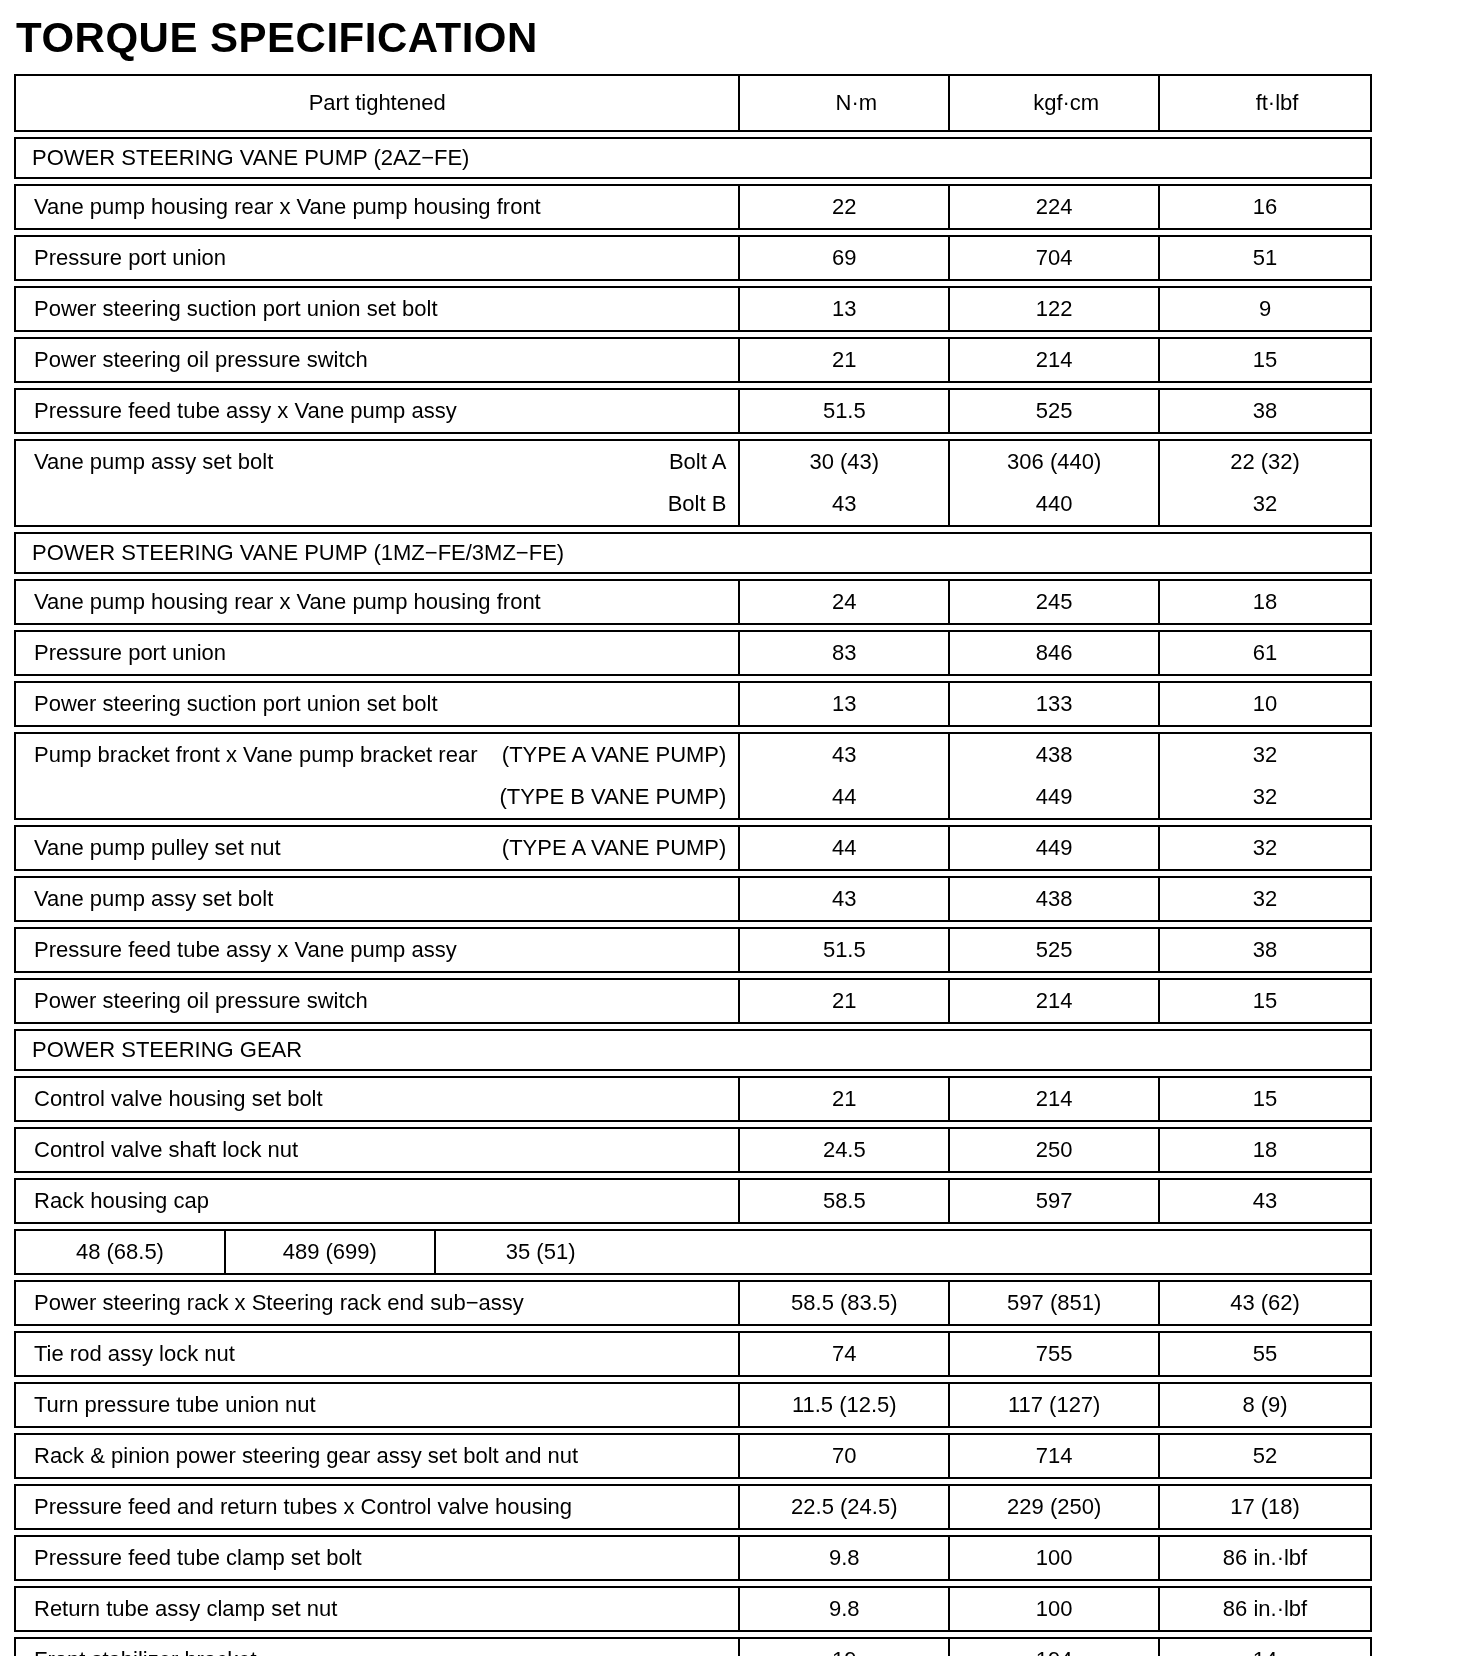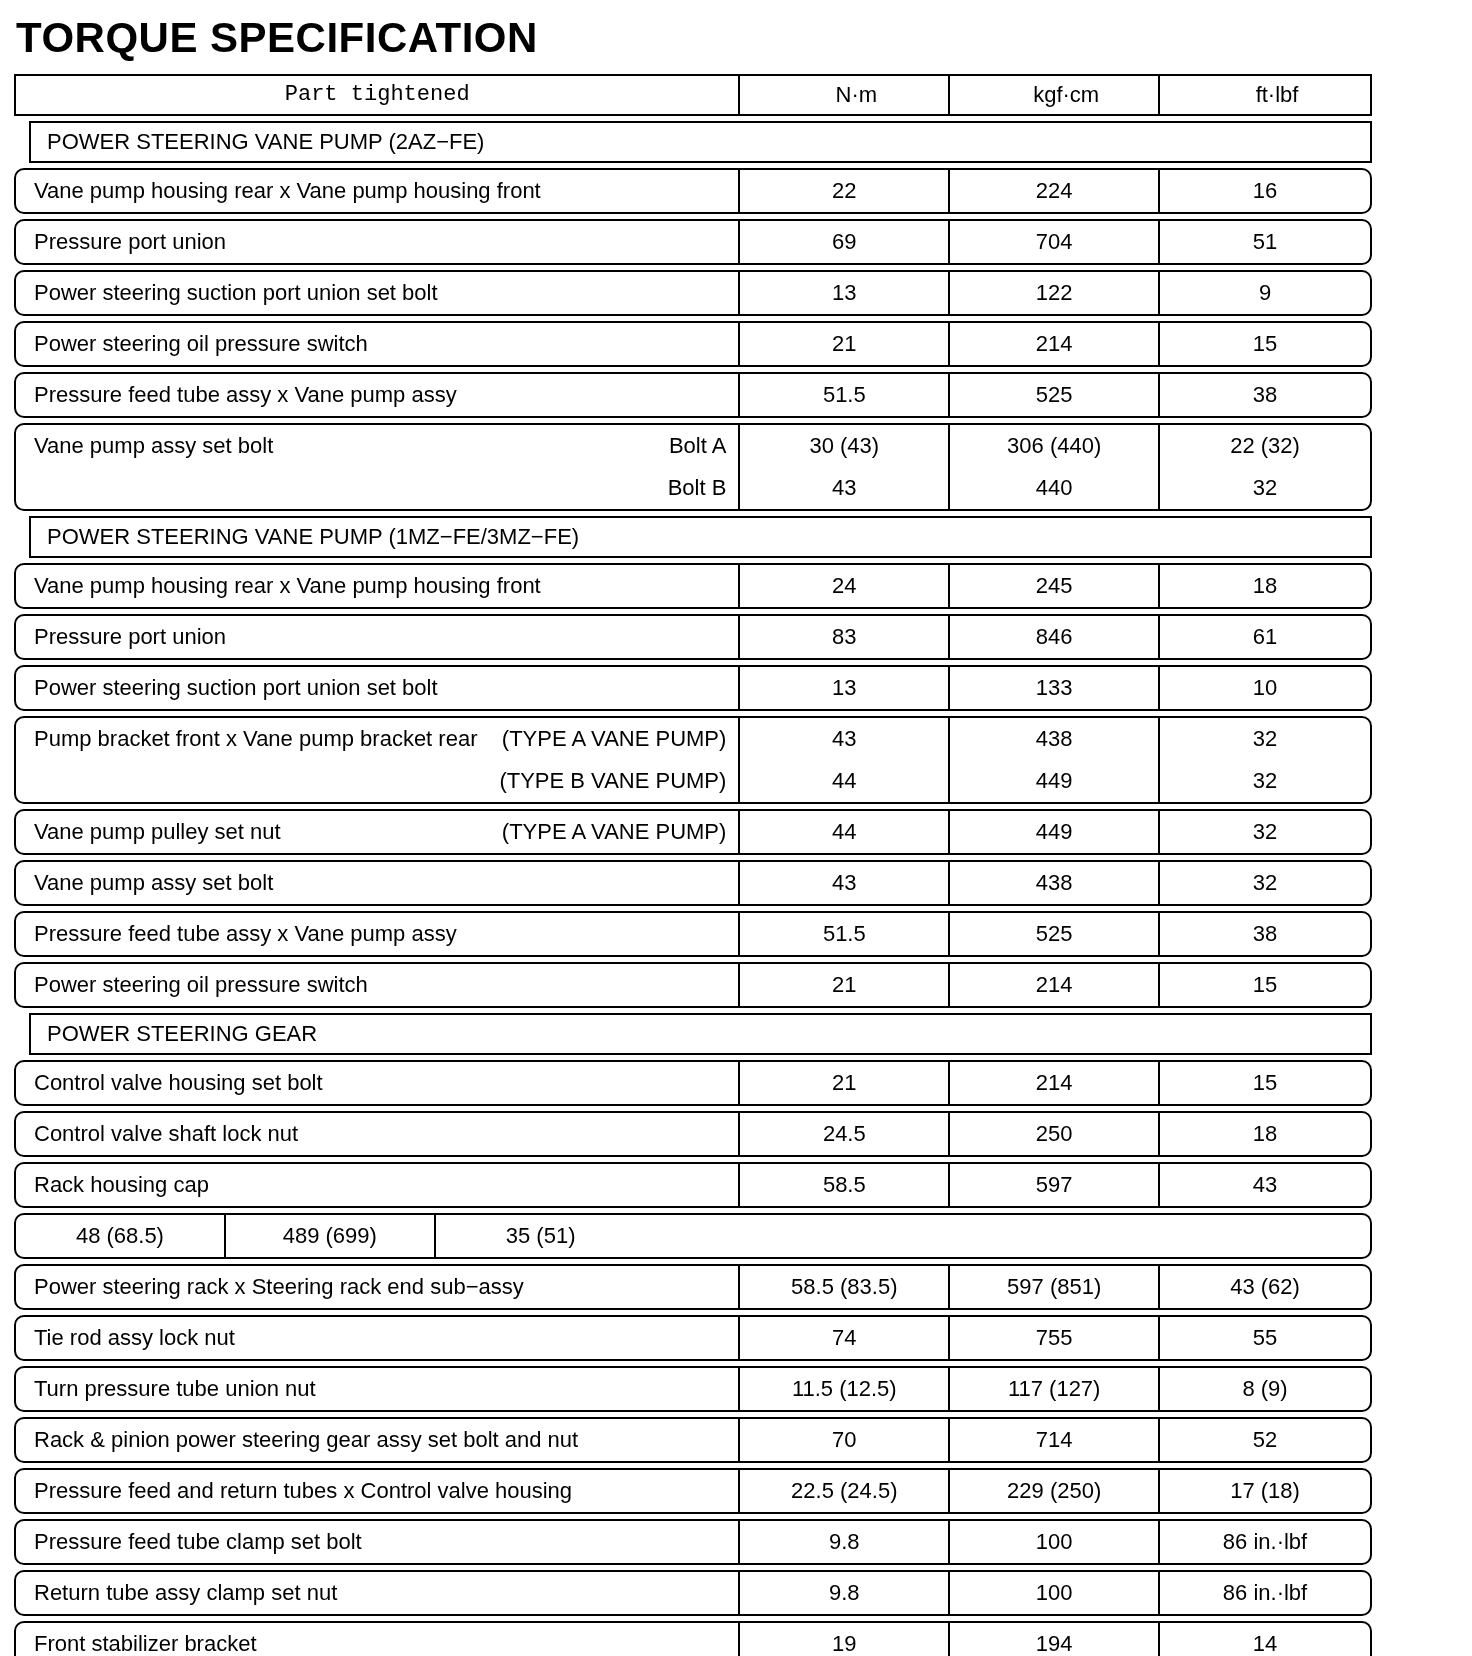--- a/index.html
+++ b/index.html
@@ -44,32 +44,31 @@
     border-right: 2px solid #000;
     text-align: center;
   }
   .val-cell:last-child { border-right: none; }
   .header-row .cell {
     min-height: 38px;
     text-align: center;
     align-items: center;
     padding-left: 24px;
   }
-  .header-row .part-cell { padding: 0; font-family: Liberation Mono, monospace; }
+  .header-row .part-cell { padding: 8px; }
   .section-row {
     min-height: 40px;
     align-items: center;
-    margin-left: 15px;
   }
   .section-title {
     padding-left: 16px;
     line-height: 38px;
     font-size: 22px;
   }
-  .data-row { min-height: 46px; border-radius: 10px; }
+  .data-row { min-height: 46px; }
   .part-line {
     display: flex;
     justify-content: space-between;
     align-items: center;
     line-height: 42px;
     font-size: 22px;
   }
   .part-note { padding-left: 10px; white-space: nowrap; }
   .val-line {
     line-height: 42px;

